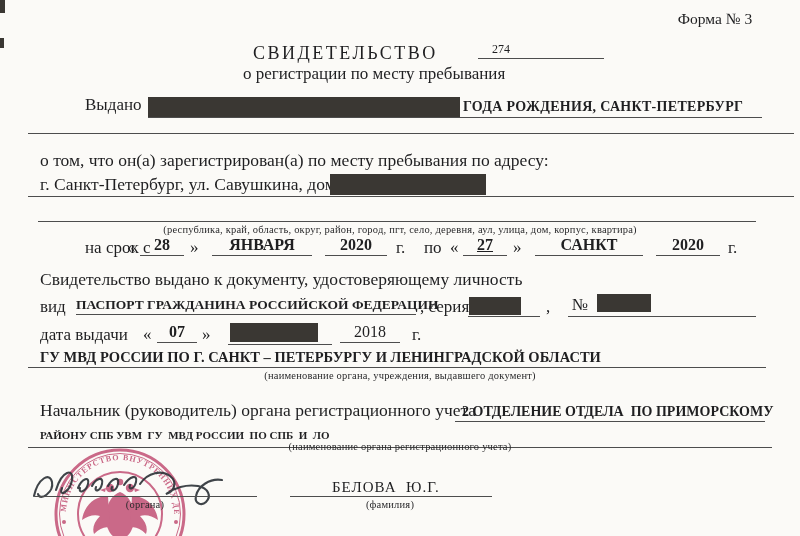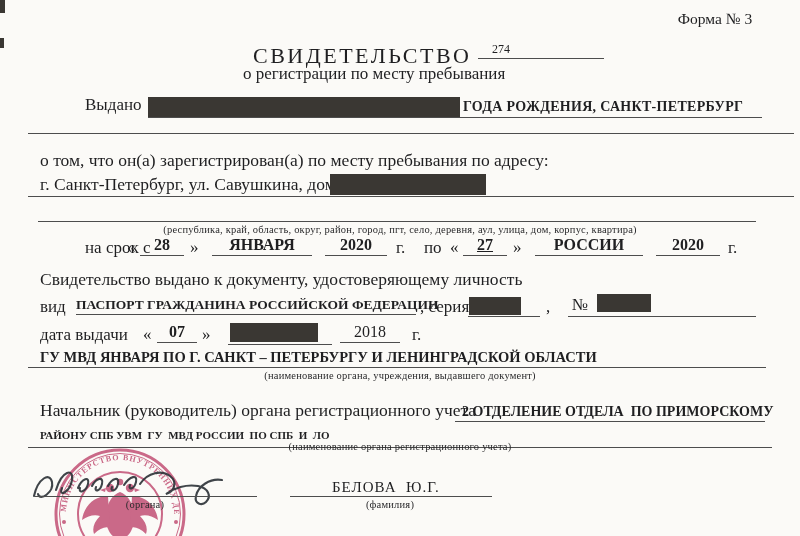--- a/index.html
+++ b/index.html
@@ -29,21 +29,21 @@
 </head>
 <body>
 
 <div id="doc">
 
   <div class="abs edge" style="left:0;top:7;width:5px;height:13px;"></div>
   <div class="abs edge" style="left:0;top:38px;width:4px;height:10px;"></div>
 
   <div class="abs t" style="left:660px;top:10px;width:110px;text-align:center;font-size:15.5px;">Форма № 3</div>
 
-  <div class="abs" style="left:253px;top:43px;font-size:22px;letter-spacing:2.5px;">СВИДЕТЕЛЬСТВО</div>
+  <div class="abs" style="left:253px;top:43px;font-size:18px;letter-spacing:2.5px;">СВИДЕТЕЛЬСТВО</div>
   <div class="abs cell reg" style="left:478px;top:42px;width:112px;font-size:12px;text-align:left;padding-left:14px;">274</div>
   <div class="abs" style="left:243px;top:64px;font-size:17px;">о регистрации по месту пребывания</div>
 
   <div class="abs t" style="left:85px;top:95px;">Выдано</div>
   <div class="abs redact" style="left:148px;top:97px;width:312px;height:20px;"></div>
   <div class="abs boldfill" style="left:463px;top:99px;font-size:14px;letter-spacing:0.3px;">ГОДА РОЖДЕНИЯ, САНКТ-ПЕТЕРБУРГ</div>
   <div class="abs rule" style="left:148px;top:117px;width:614px;"></div>
 
   <div class="abs rule" style="left:28px;top:133px;width:766px;"></div>
 
@@ -59,21 +59,21 @@
   <div class="abs t" style="left:127px;top:238px;">«</div>
   <div class="abs cell" style="left:140px;top:236px;width:44px;">28</div>
   <div class="abs t" style="left:190px;top:238px;">»</div>
   <div class="abs cell" style="left:212px;top:236px;width:100px;">ЯНВАРЯ</div>
   <div class="abs cell" style="left:325px;top:236px;width:62px;">2020</div>
   <div class="abs t" style="left:396px;top:238px;">г.</div>
   <div class="abs t" style="left:424px;top:238px;">по</div>
   <div class="abs t" style="left:450px;top:238px;">«</div>
   <div class="abs cell" style="left:463px;top:236px;width:44px;text-decoration:underline;">27</div>
   <div class="abs t" style="left:513px;top:238px;">»</div>
-  <div class="abs cell" style="left:535px;top:236px;width:108px;">РОССИИ</div>
+  <div class="abs cell" style="left:535px;top:236px;width:108px;">САНКТ</div>
   <div class="abs cell" style="left:656px;top:236px;width:64px;">2020</div>
   <div class="abs t" style="left:728px;top:238px;">г.</div>
 
   <div class="abs t big" style="left:40px;top:269px;">Свидетельство выдано к документу, удостоверяющему личность</div>
 
   <div class="abs t" style="left:40px;top:297px;">вид</div>
   <div class="abs cell" style="left:76px;top:297px;width:340px;font-size:13.5px;">ПАСПОРТ ГРАЖДАНИНА РОССИЙСКОЙ ФЕДЕРАЦИИ</div>
   <div class="abs t" style="left:420px;top:297px;">, серия</div>
   <div class="abs rule" style="left:468px;top:316px;width:72px;"></div>
   <div class="abs redact" style="left:469px;top:297px;width:52px;height:18px;"></div>
@@ -84,21 +84,21 @@
 
   <div class="abs t" style="left:40px;top:325px;">дата выдачи</div>
   <div class="abs t" style="left:143px;top:325px;">«</div>
   <div class="abs cell" style="left:157px;top:323px;width:40px;">07</div>
   <div class="abs t" style="left:202px;top:325px;">»</div>
   <div class="abs rule" style="left:228px;top:344px;width:104px;"></div>
   <div class="abs redact" style="left:230px;top:323px;width:88px;height:19px;"></div>
   <div class="abs cell reg" style="left:340px;top:323px;width:60px;">2018</div>
   <div class="abs t" style="left:412px;top:325px;">г.</div>
 
-  <div class="abs boldfill" style="left:40px;top:349px;font-size:14.5px;">ГУ МВД ЯНВАРЯ ПО Г. САНКТ – ПЕТЕРБУРГУ И ЛЕНИНГРАДСКОЙ ОБЛАСТИ</div>
+  <div class="abs boldfill" style="left:40px;top:349px;font-size:14.5px;">ГУ МВД РОССИИ ПО Г. САНКТ – ПЕТЕРБУРГУ И ЛЕНИНГРАДСКОЙ ОБЛАСТИ</div>
   <div class="abs rule" style="left:28px;top:367px;width:738px;"></div>
   <div class="abs t big" style="left:40px;top:400px;">Начальник (руководитель) органа регистрационного учета</div>
 
   <div class="abs cap" style="left:190px;top:370px;width:420px;">(наименование органа, учреждения, выдавшего документ)</div>
   <div class="abs boldfill" style="left:462px;top:404px;font-size:14px;">2 ОТДЕЛЕНИЕ ОТДЕЛА  ПО ПРИМОРСКОМУ</div>
   <div class="abs rule" style="left:455px;top:421px;width:310px;"></div>
 
   <div class="abs boldfill" style="left:40px;top:429px;font-size:11px;">РАЙОНУ СПБ УВМ  ГУ  МВД РОССИИ  ПО СПБ  И  ЛО</div>
   <div class="abs rule" style="left:28px;top:447px;width:744px;"></div>
   <div class="abs cap" style="left:240px;top:441px;width:320px;">(наименование органа регистрационного учета)</div>

